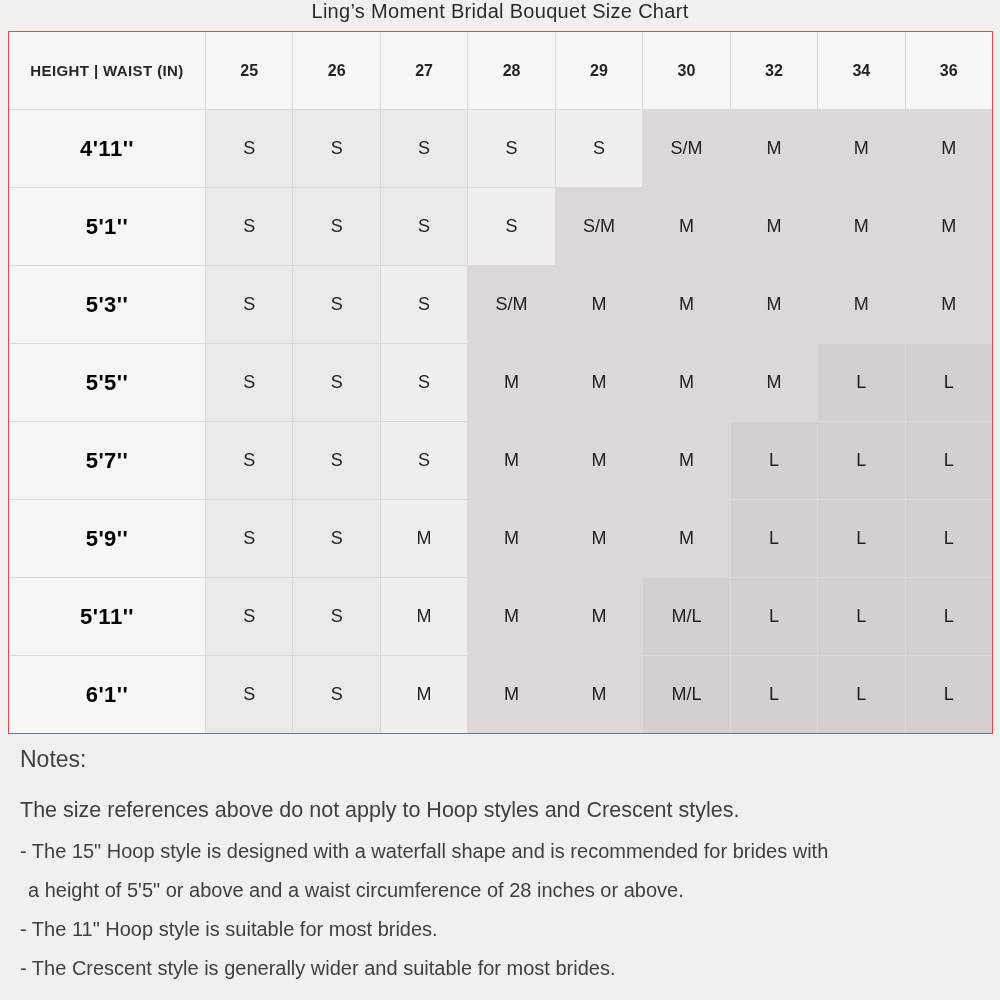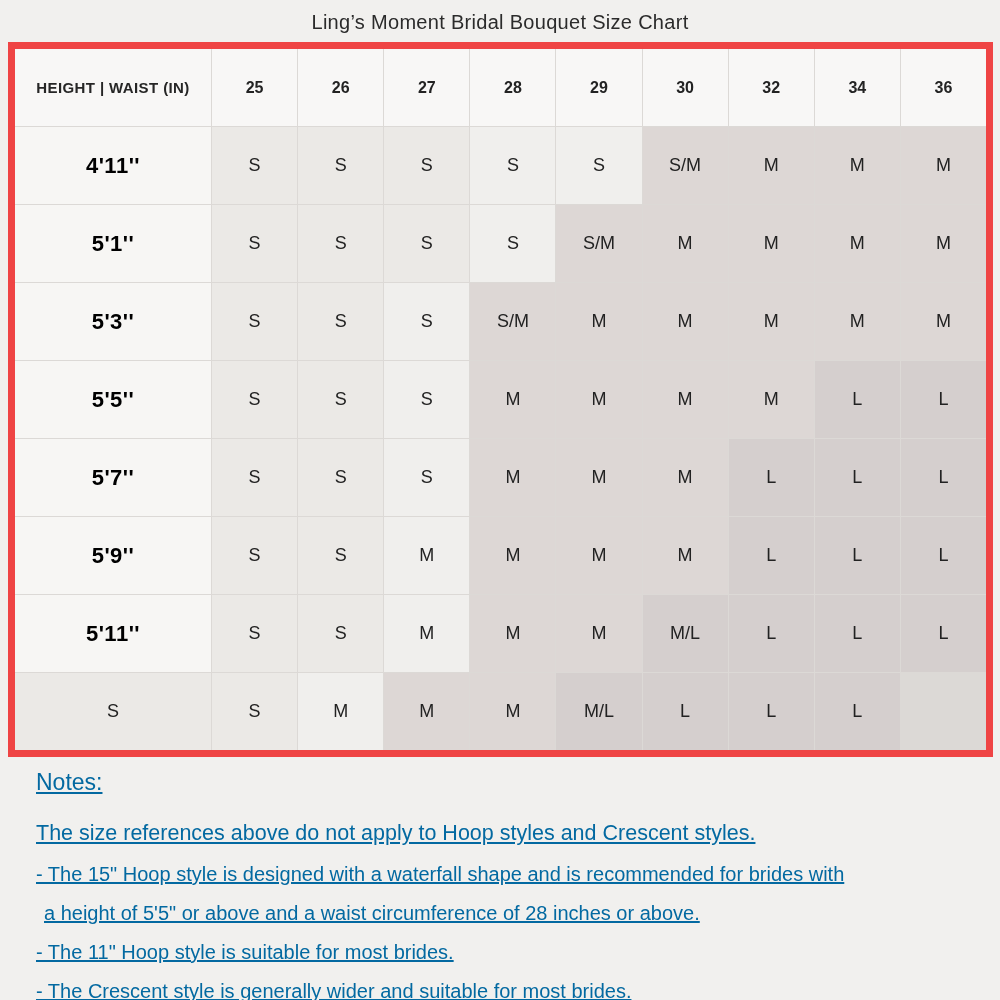--- a/index.html
+++ b/index.html
@@ -16,35 +16,34 @@
   * { margin: 0; padding: 0; box-sizing: border-box; }
   html, body {
     width: 1000px; height: 1000px;
     background: var(--page-bg);
     font-family: "Liberation Sans", "DejaVu Sans", sans-serif;
     color: var(--text);
     overflow: hidden;
   }
   .title {
     text-align: center;
-    padding-top: 11px;
     font-size: 20px;
     font-weight: 500;
     letter-spacing: 0.3px;
     color: #2b2b2b;
   }
   .chart-table {
     margin: 8px 7px 0 8px;
     width: 985px;
     display: grid;
     grid-template-columns: 196px repeat(9, 1fr);
     grid-auto-rows: 77px;
     gap: 1px;
     background: var(--grid-line);
-    border: 7px solid #ef4444;
+    border: 1px solid #ef4444;
   }
   .cell {
     display: flex;
     align-items: center;
     justify-content: center;
     background: var(--s1);
   }
   .cell.corner {
     background: var(--header-bg);
     font-size: 15px;
@@ -64,23 +63,22 @@
     font-weight: 700;
     letter-spacing: 0.5px;
     color: #000000;
   }
   .cell.value { font-size: 18px; font-weight: 400; color: #222; }
   .cell.s1 { background: var(--s1); }
   .cell.s2 { background: var(--s2); }
   .cell.m  { background: var(--m); }
   .cell.d  { background: var(--d); }
   .notes {
-    padding: 12px 18px 0 36px;
-    color: #0369a1;
-    text-decoration: underline;
+    padding: 12px 18px 0 20px;
+    color: #404040;
   }
   .notes-heading {
     font-size: 23px;
     margin-bottom: 12px;
   }
   .note-line { line-height: 26px; }
   .note-main {
     font-size: 21.5px;
     margin-bottom: 15px;
     margin-top: 24px;
@@ -170,20 +168,21 @@
       <div class="cell row-header">5'11''</div>
       <div class="cell value s1">S</div>
       <div class="cell value s1">S</div>
       <div class="cell value s2">M</div>
       <div class="cell value m">M</div>
       <div class="cell value m">M</div>
       <div class="cell value d">M/L</div>
       <div class="cell value d">L</div>
       <div class="cell value d">L</div>
       <div class="cell value d">L</div>
+      <div class="cell row-header">6'1''</div>
       <div class="cell value s1">S</div>
       <div class="cell value s1">S</div>
       <div class="cell value s2">M</div>
       <div class="cell value m">M</div>
       <div class="cell value m">M</div>
       <div class="cell value d">M/L</div>
       <div class="cell value d">L</div>
       <div class="cell value d">L</div>
       <div class="cell value d">L</div>
     </div>

